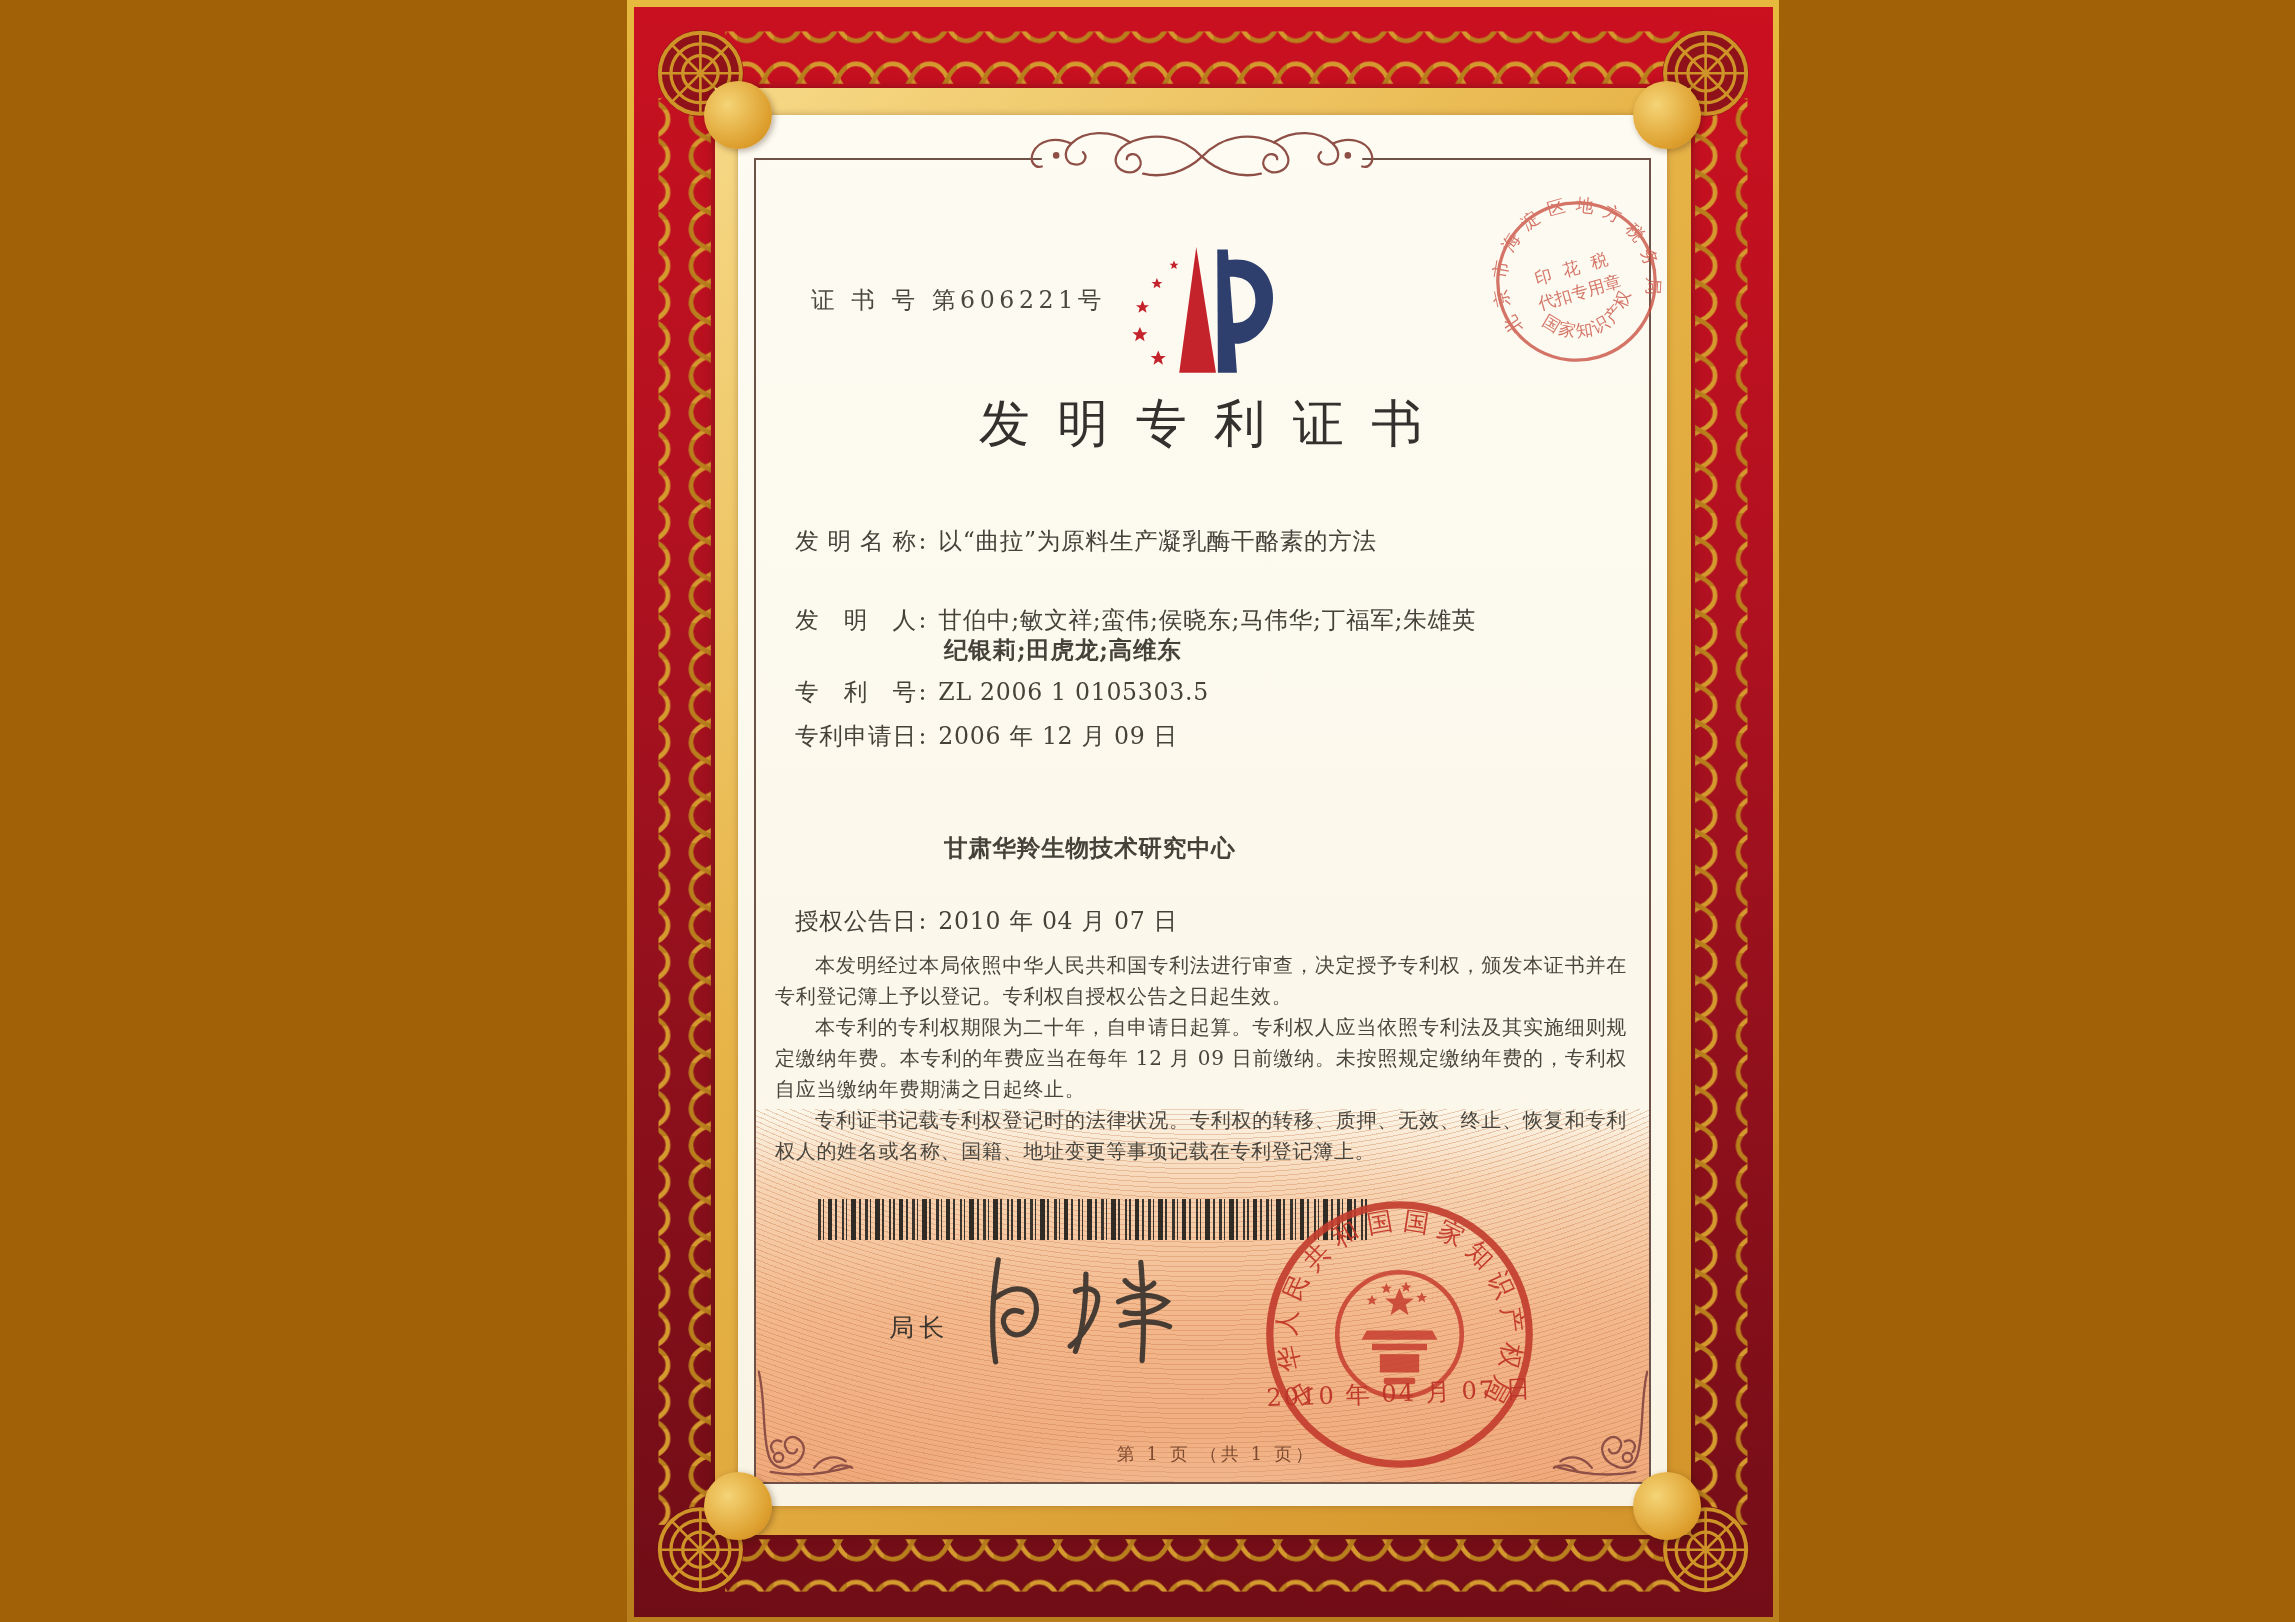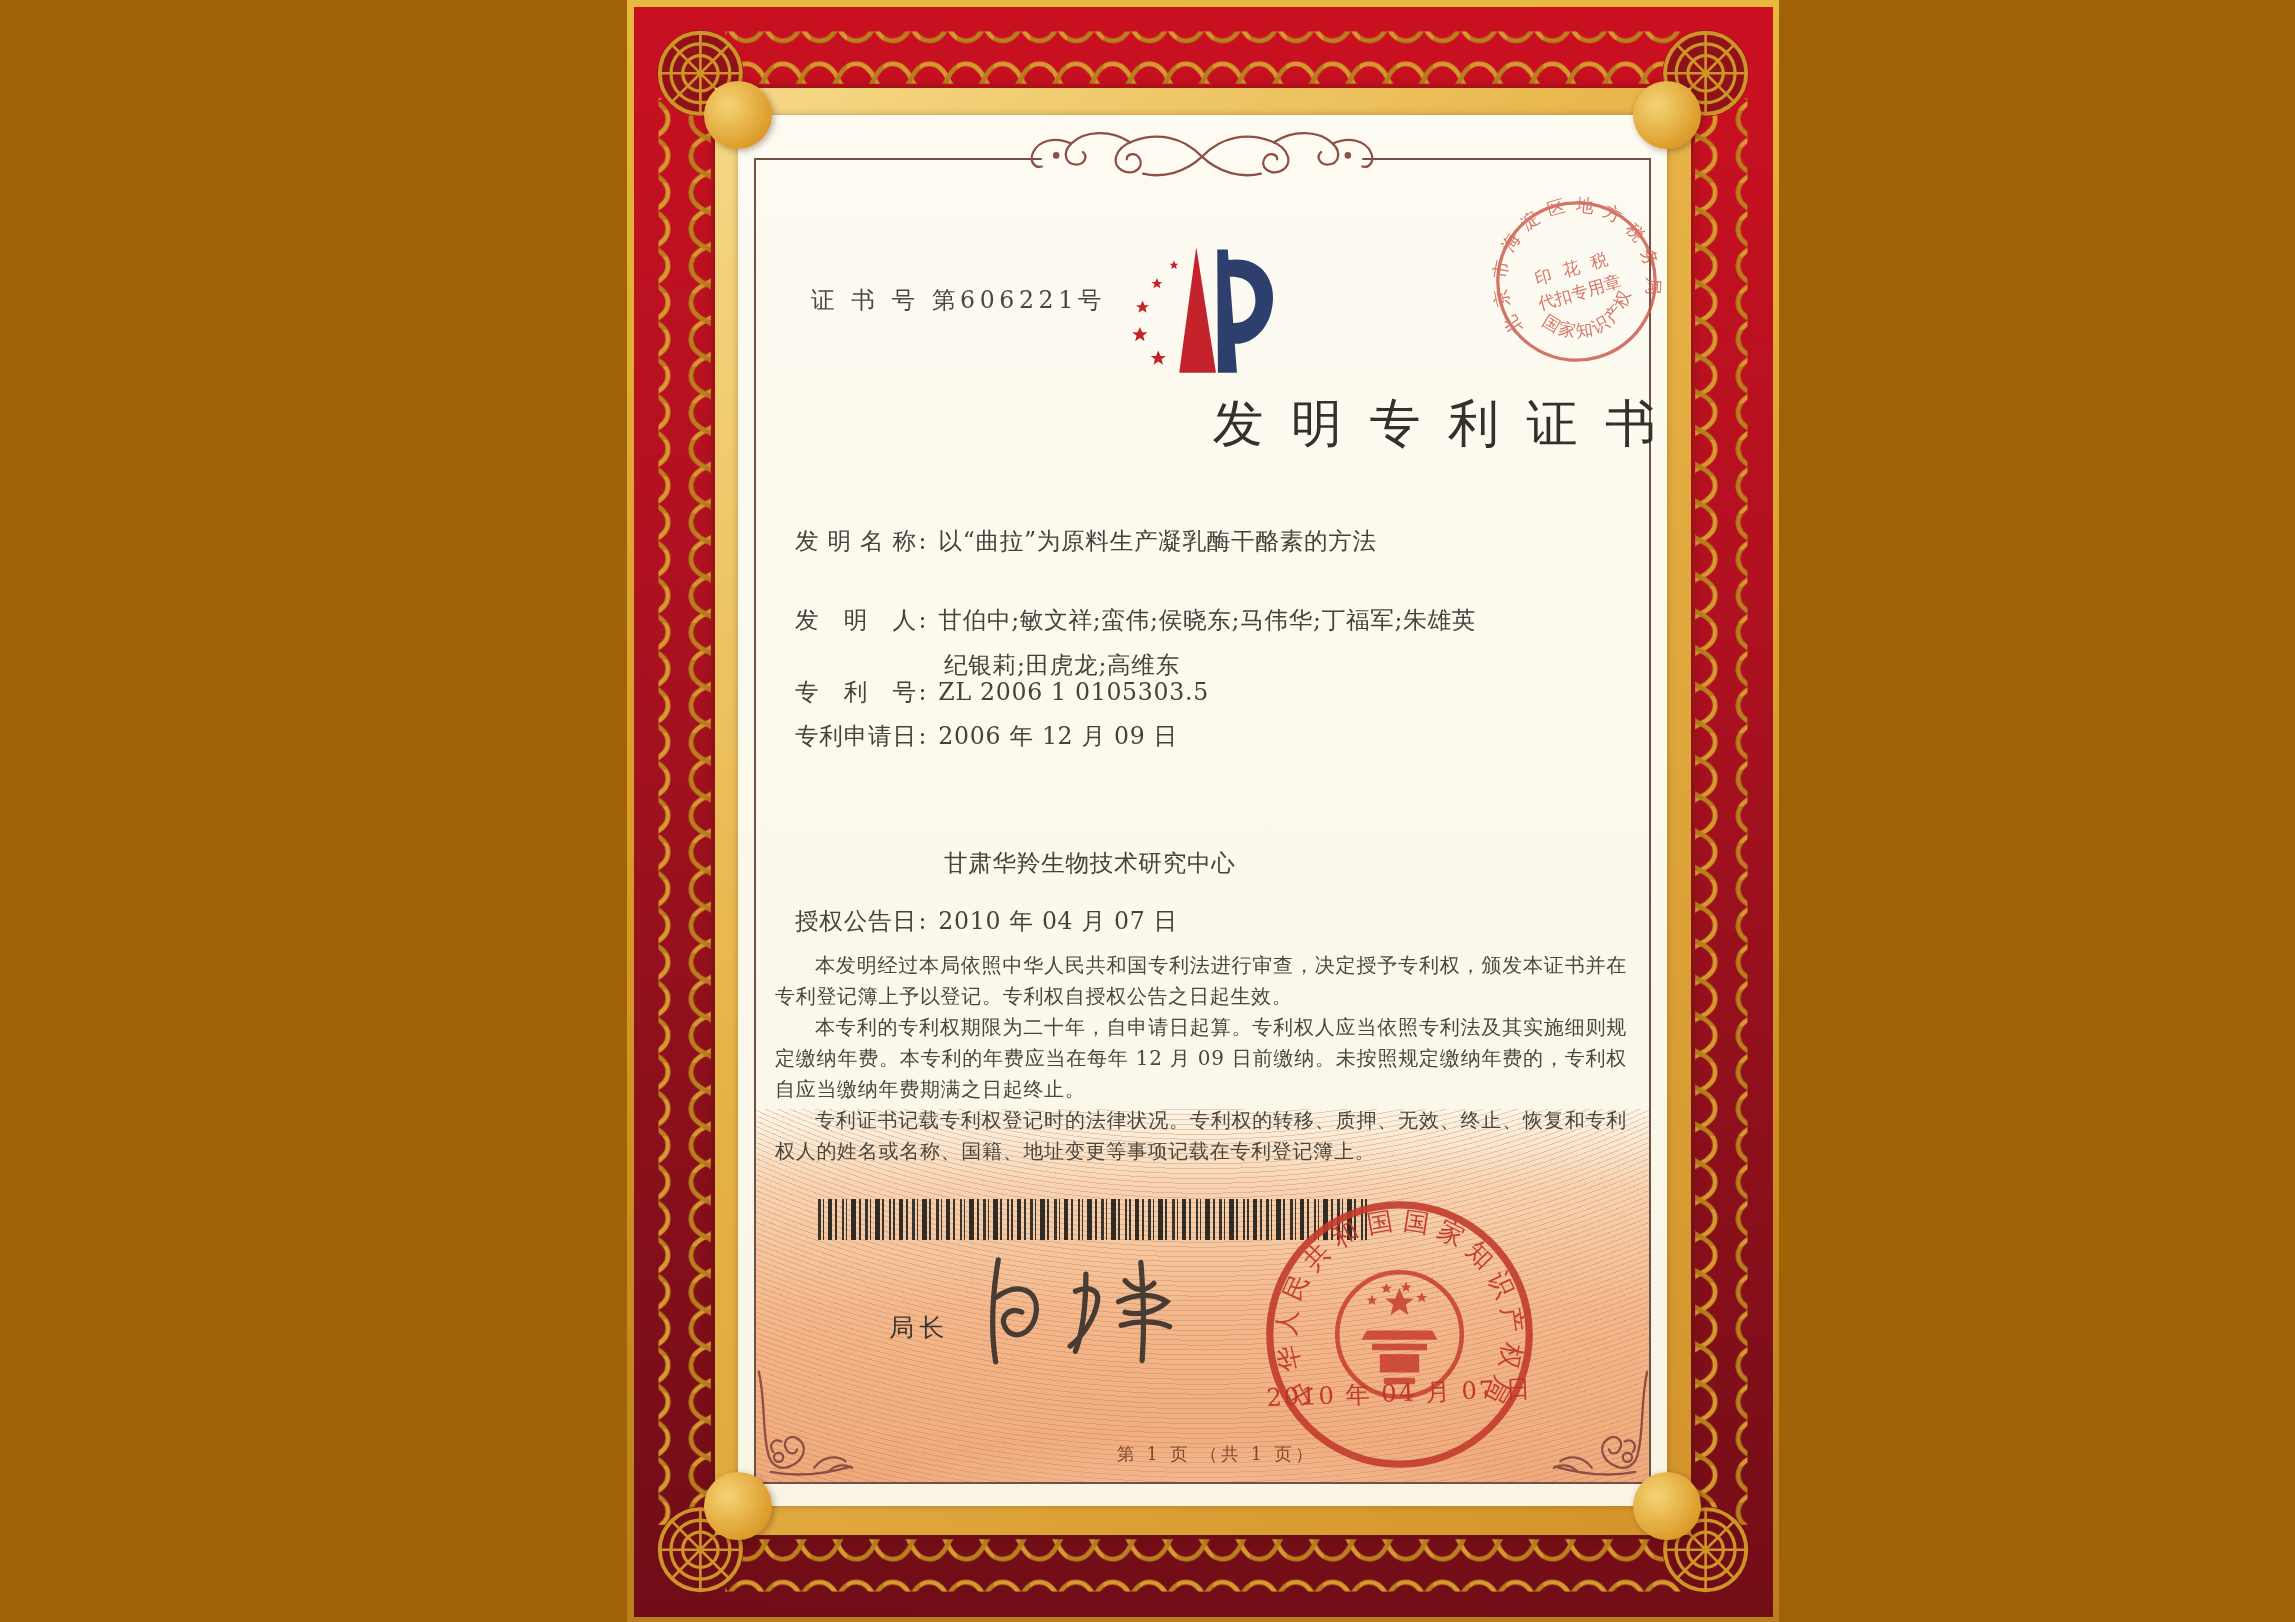--- a/index.html
+++ b/index.html
@@ -30,29 +30,29 @@
         border:2px solid #6e5147;z-index:1;overflow:hidden;}
   .guilloche{position:absolute;left:0;right:0;bottom:0;height:373px;
         background:
           radial-gradient(ellipse 589px 170px at 50% 118%,rgba(255,236,214,.45),rgba(255,255,255,0) 70%),
           repeating-radial-gradient(circle at 50% -260%,rgba(193,106,55,.30) 0 1px,rgba(0,0,0,0) 1px 4.9px),
           linear-gradient(180deg,rgba(245,198,156,0) 0%,rgba(244,186,138,.55) 20%,#f3b88c 55%,#efaa7c 100%);}
 
   
   .cert-no{position:absolute;left:73px;top:169px;font-size:23.6px;letter-spacing:4.6px;color:#4a473f;z-index:3;}
   .logo{position:absolute;left:373px;top:128px;width:164px;height:141px;z-index:3;}
-  .title-wrap{position:absolute;left:0;right:11px;top:275px;text-align:right;z-index:3;}
+  .title-wrap{position:absolute;left:0;right:4px;top:275px;text-align:center;z-index:3;}
   .title-wrap span{font-size:51px;color:#33312d;letter-spacing:27.5px;margin-right:-27.5px;font-weight:500;}
 
   .row{position:absolute;left:57px;width:838px;font-size:23.6px;line-height:29px;color:#45423a;z-index:3;}
   .r0{top:412px;} .r1{top:491px;} .r2{top:563px;} .r3{top:607px;} .r4{top:718px;} .r5{top:792px;}
   .lbl{display:inline-block;width:121px;text-align:justify;text-align-last:justify;vertical-align:top;}
   .colon{display:inline-block;margin:0 11.8px 0 2.6px;}
   .val{letter-spacing:0.7px;}
-  .val2{margin-left:149px;margin-top:16px;letter-spacing:0.7px;}
+  .val2{margin-left:149px;margin-top:1px;letter-spacing:0.7px;font-weight:bold;}
 
   .paras{position:absolute;left:37px;top:835px;width:852px;z-index:3;
         font-size:20px;line-height:31px;color:#4a463e;text-align:justify;letter-spacing:0.7px;}
   .paras p{margin:0;text-indent:2em;}
 
   .barcode{position:absolute;left:80px;top:1084px;width:553px;height:41px;z-index:3;opacity:.88;
         background:repeating-linear-gradient(90deg,
           #20201e 0 2.6px,rgba(0,0,0,0) 2.6px 4.6px,
           #20201e 4.6px 5.9px,rgba(0,0,0,0) 5.9px 9.8px,
           #161614 9.8px 14.4px,rgba(0,0,0,0) 14.4px 17px,

